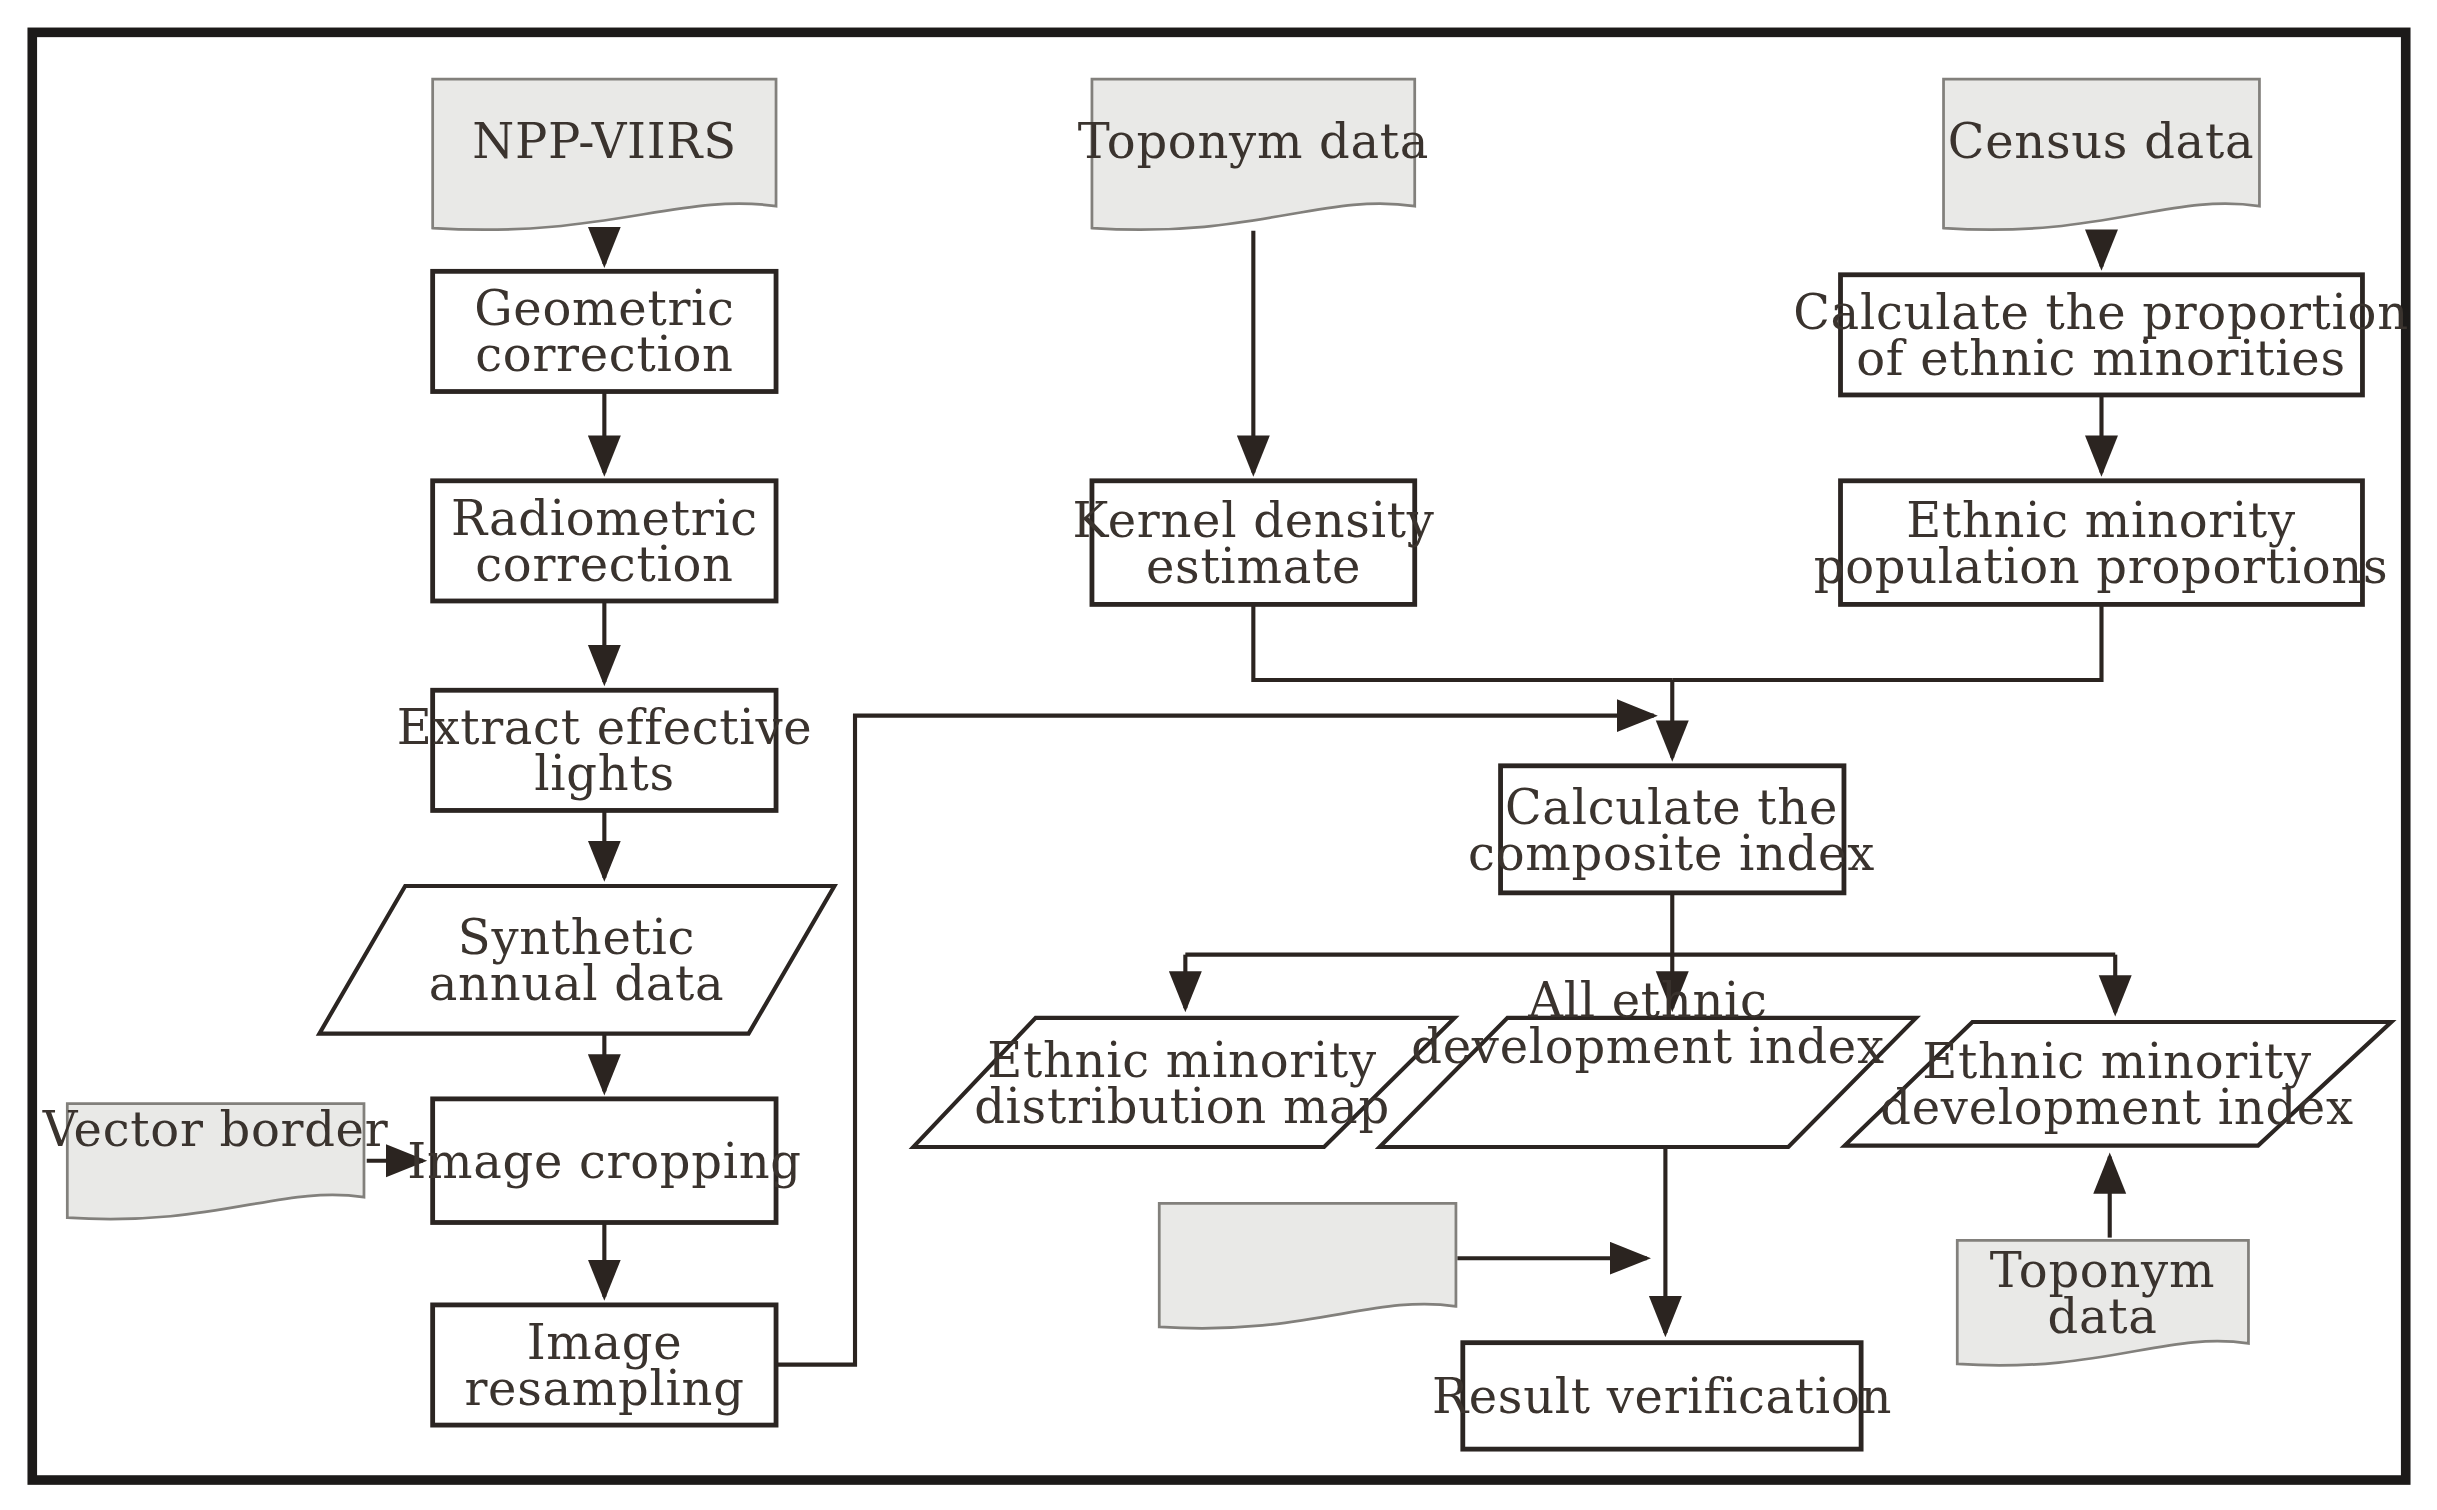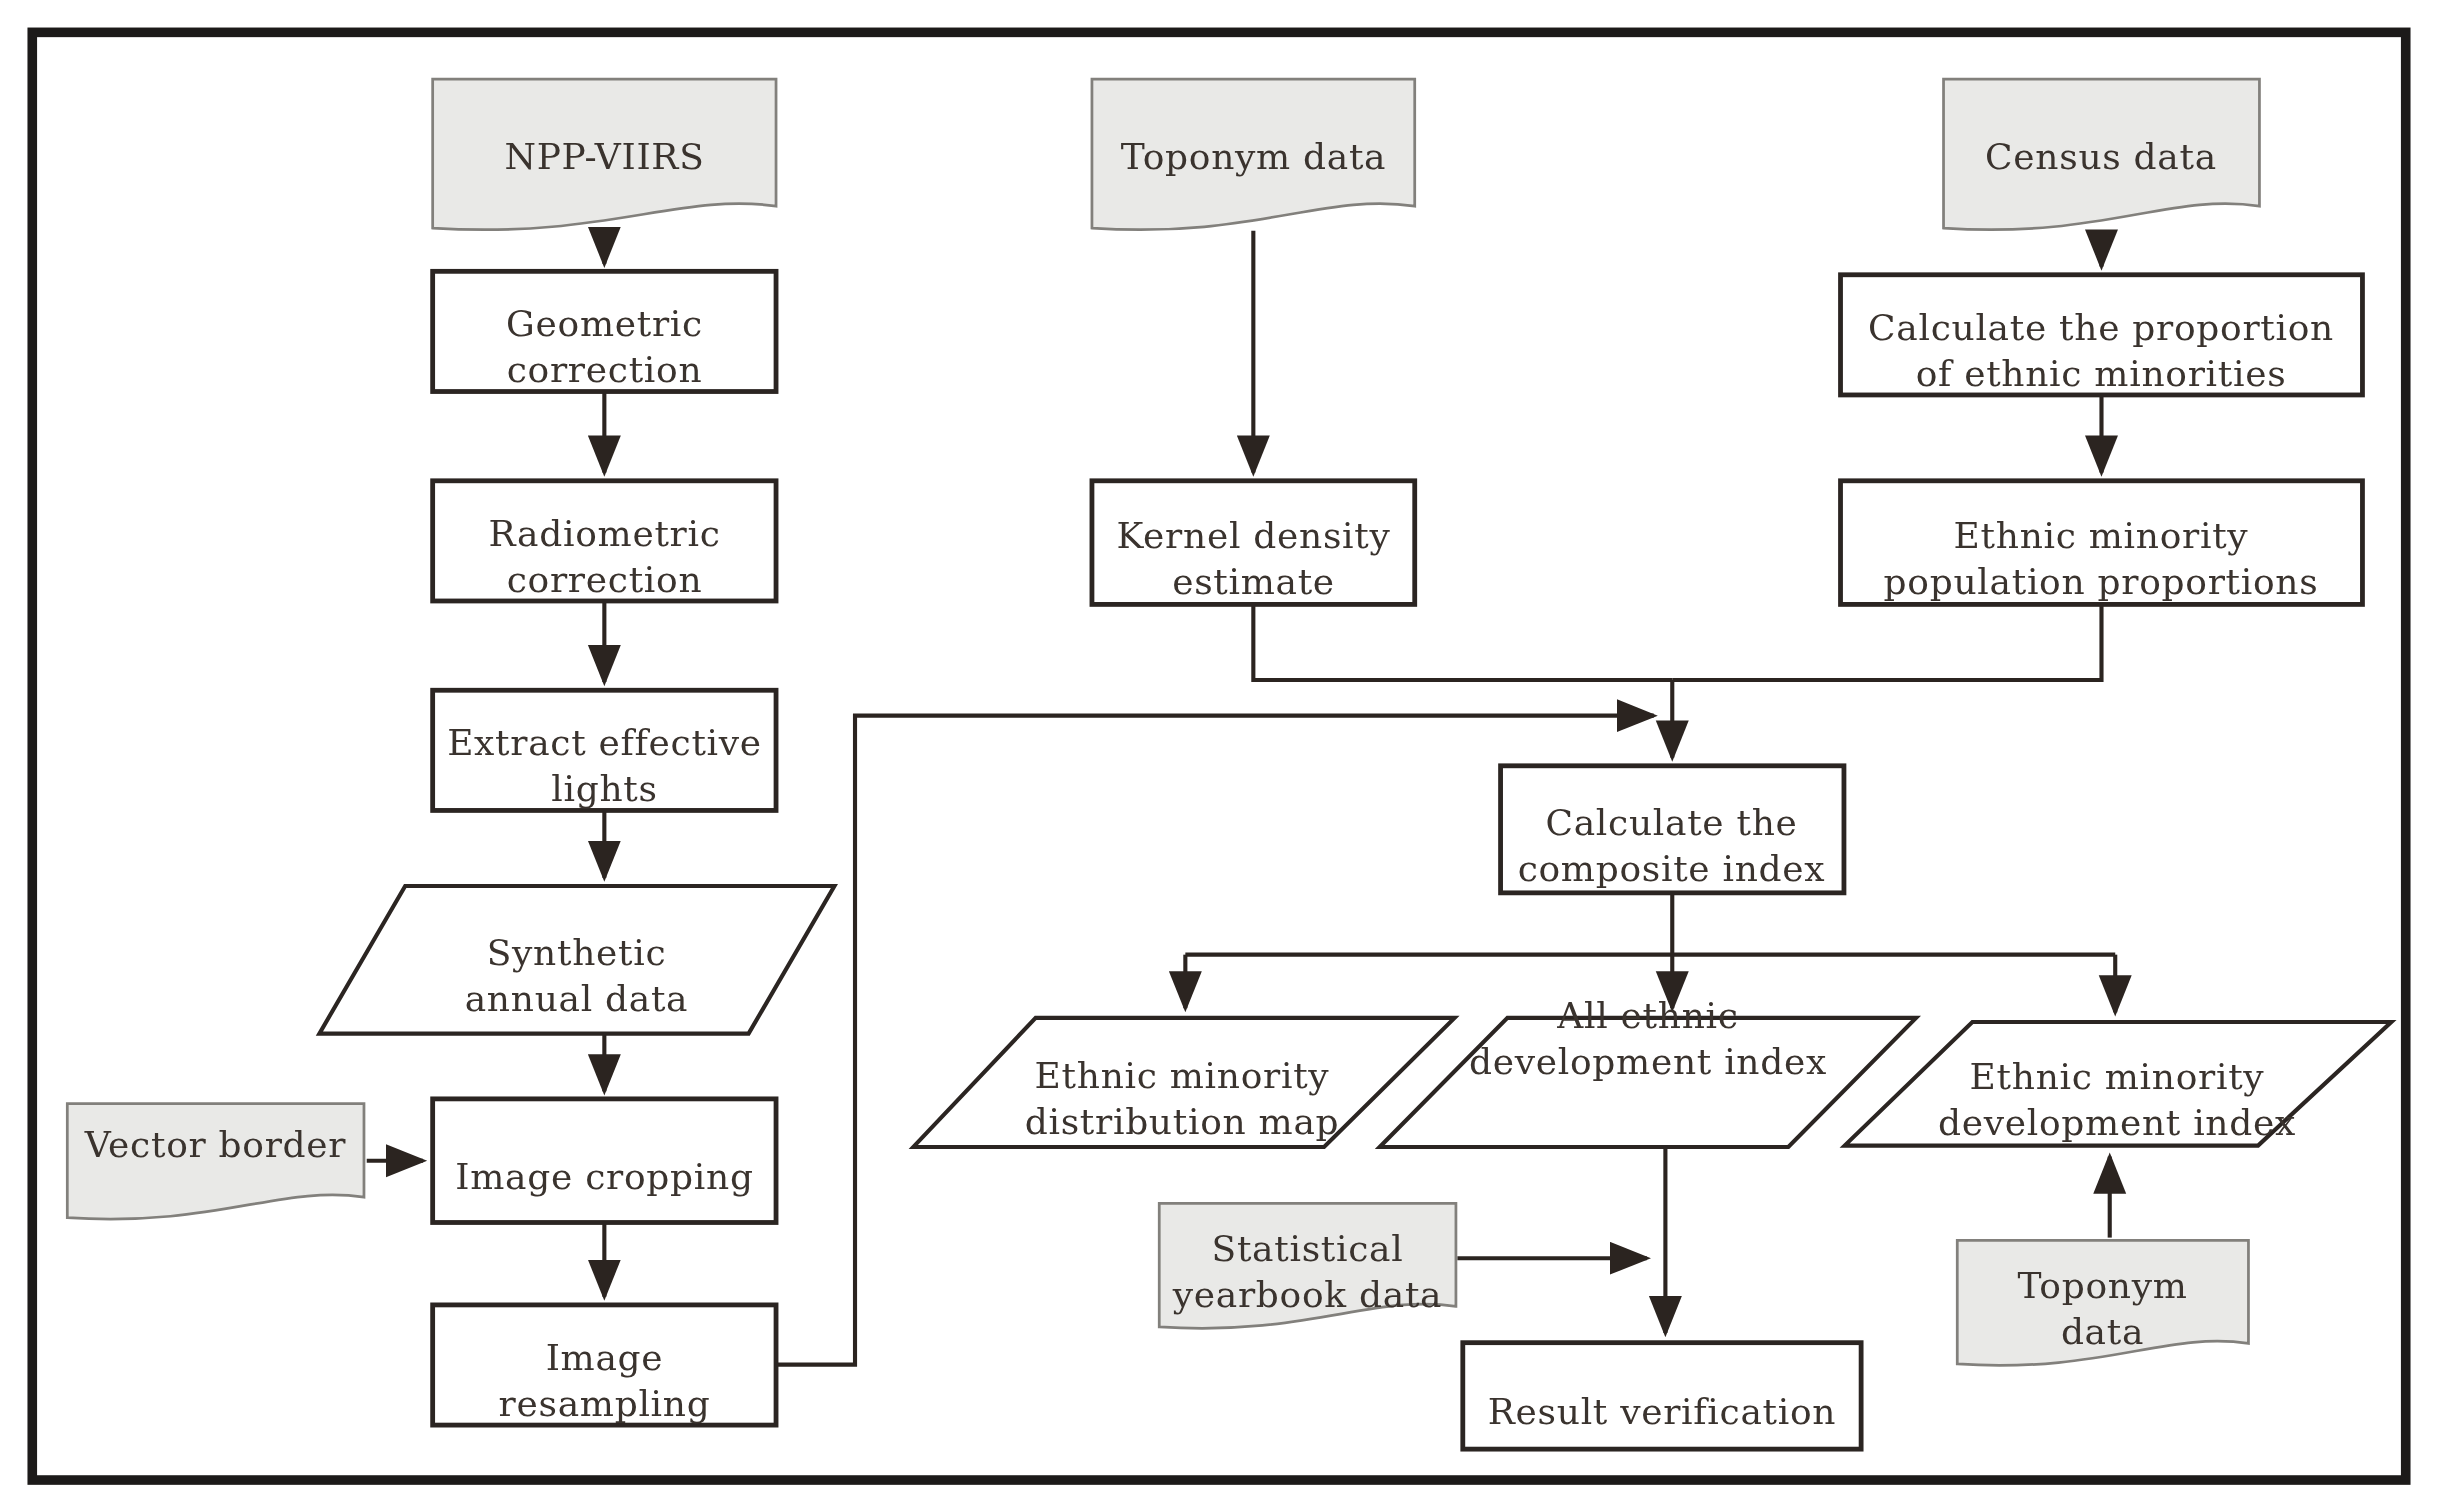--- a/index.html
+++ b/index.html
@@ -22,26 +22,25 @@
     width: 2438px;
     height: 1511px;
   }
   .label {
     position: absolute;
     display: flex;
     flex-direction: column;
     align-items: center;
     justify-content: center;
     text-align: center;
-    font-size: 36px;
+    font-size: 48px;
     line-height: 46px;
     letter-spacing: 0.7px;
     white-space: nowrap;
     pointer-events: none;
-    margin-top: 16px;
   }
   .label span { display: block; }
 </style>
 </head>
 <body>
 
 <div id="stage">
 
   <svg id="diagram-svg" viewBox="0 0 3550 2200" xmlns="http://www.w3.org/2000/svg">
     <defs>
@@ -179,24 +178,20 @@
   <div class="label" style="left:1435px; top:958px; width:426px; height:129px;">
     <span>All ethnic</span>
     <span>development index</span>
   </div>
 
   <div class="label" style="left:1904px; top:1022px; width:426px; height:124px;">
     <span>Ethnic minority</span>
     <span>development index</span>
   </div>
 
-  <div class="label" style="left:1159px; top:1203px; width:297px; height:106px;">
-    <span>Statistical</span>
-    <span>yearbook data</span>
-  </div>
 
   <div class="label" style="left:1957px; top:1240px; width:291px; height:106px;">
     <span>Toponym</span>
     <span>data</span>
   </div>
 
   <div class="label" style="left:1463px; top:1343px; width:398px; height:106px;">
     <span>Result verification</span>
   </div>
 

